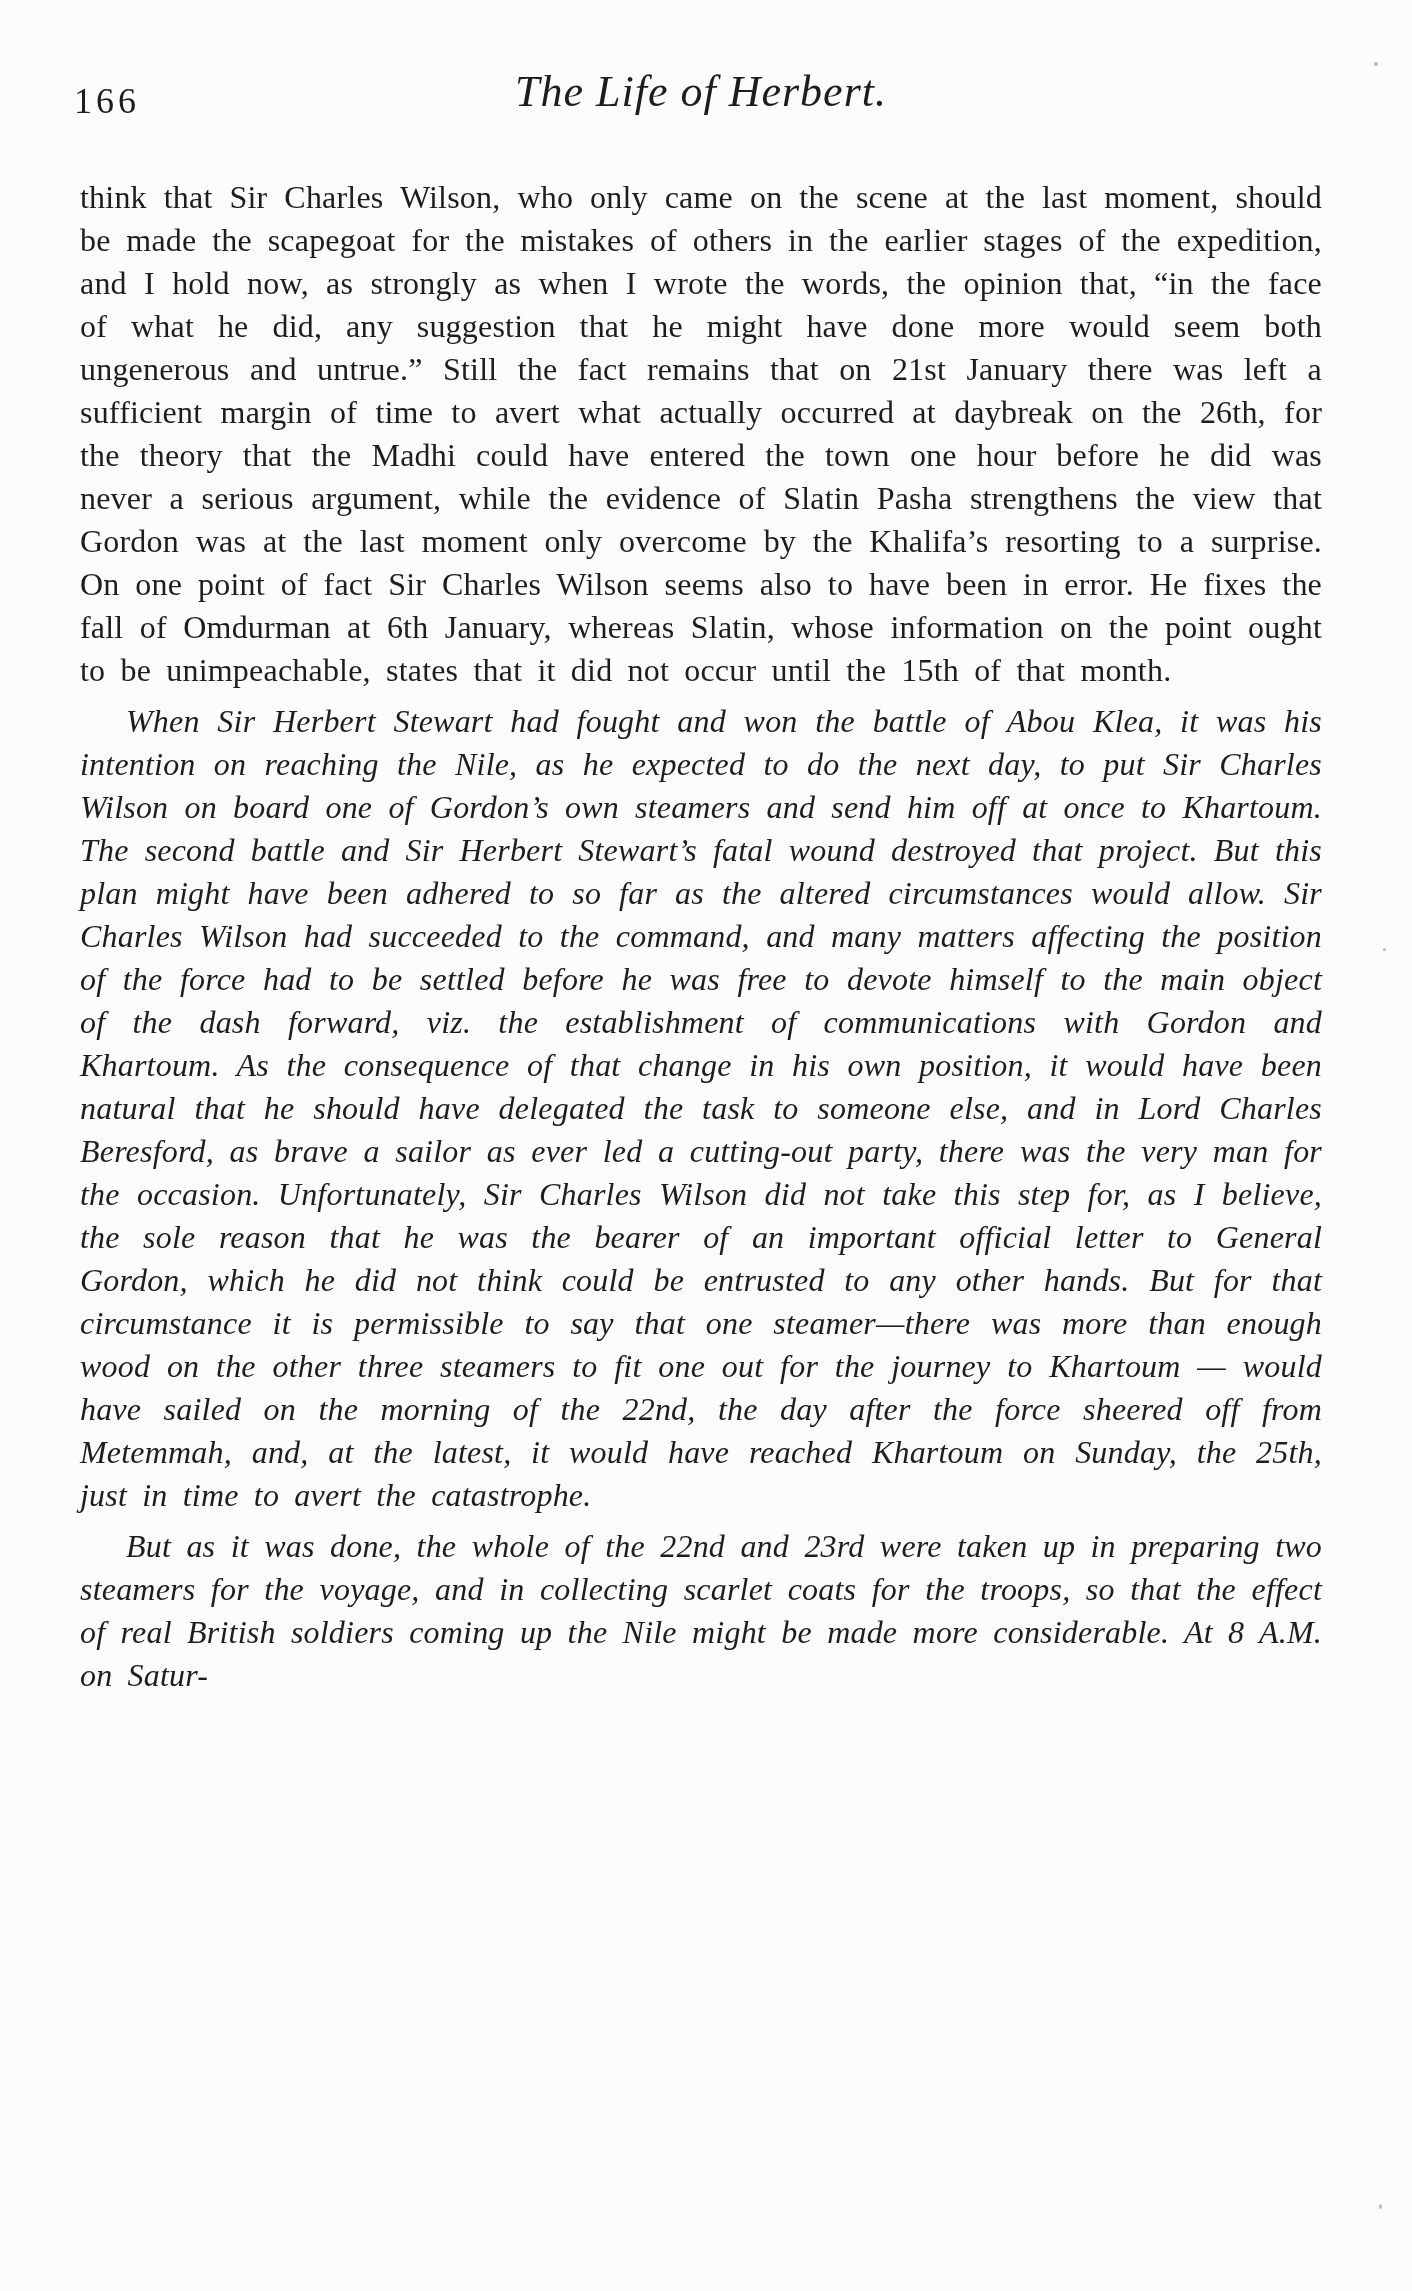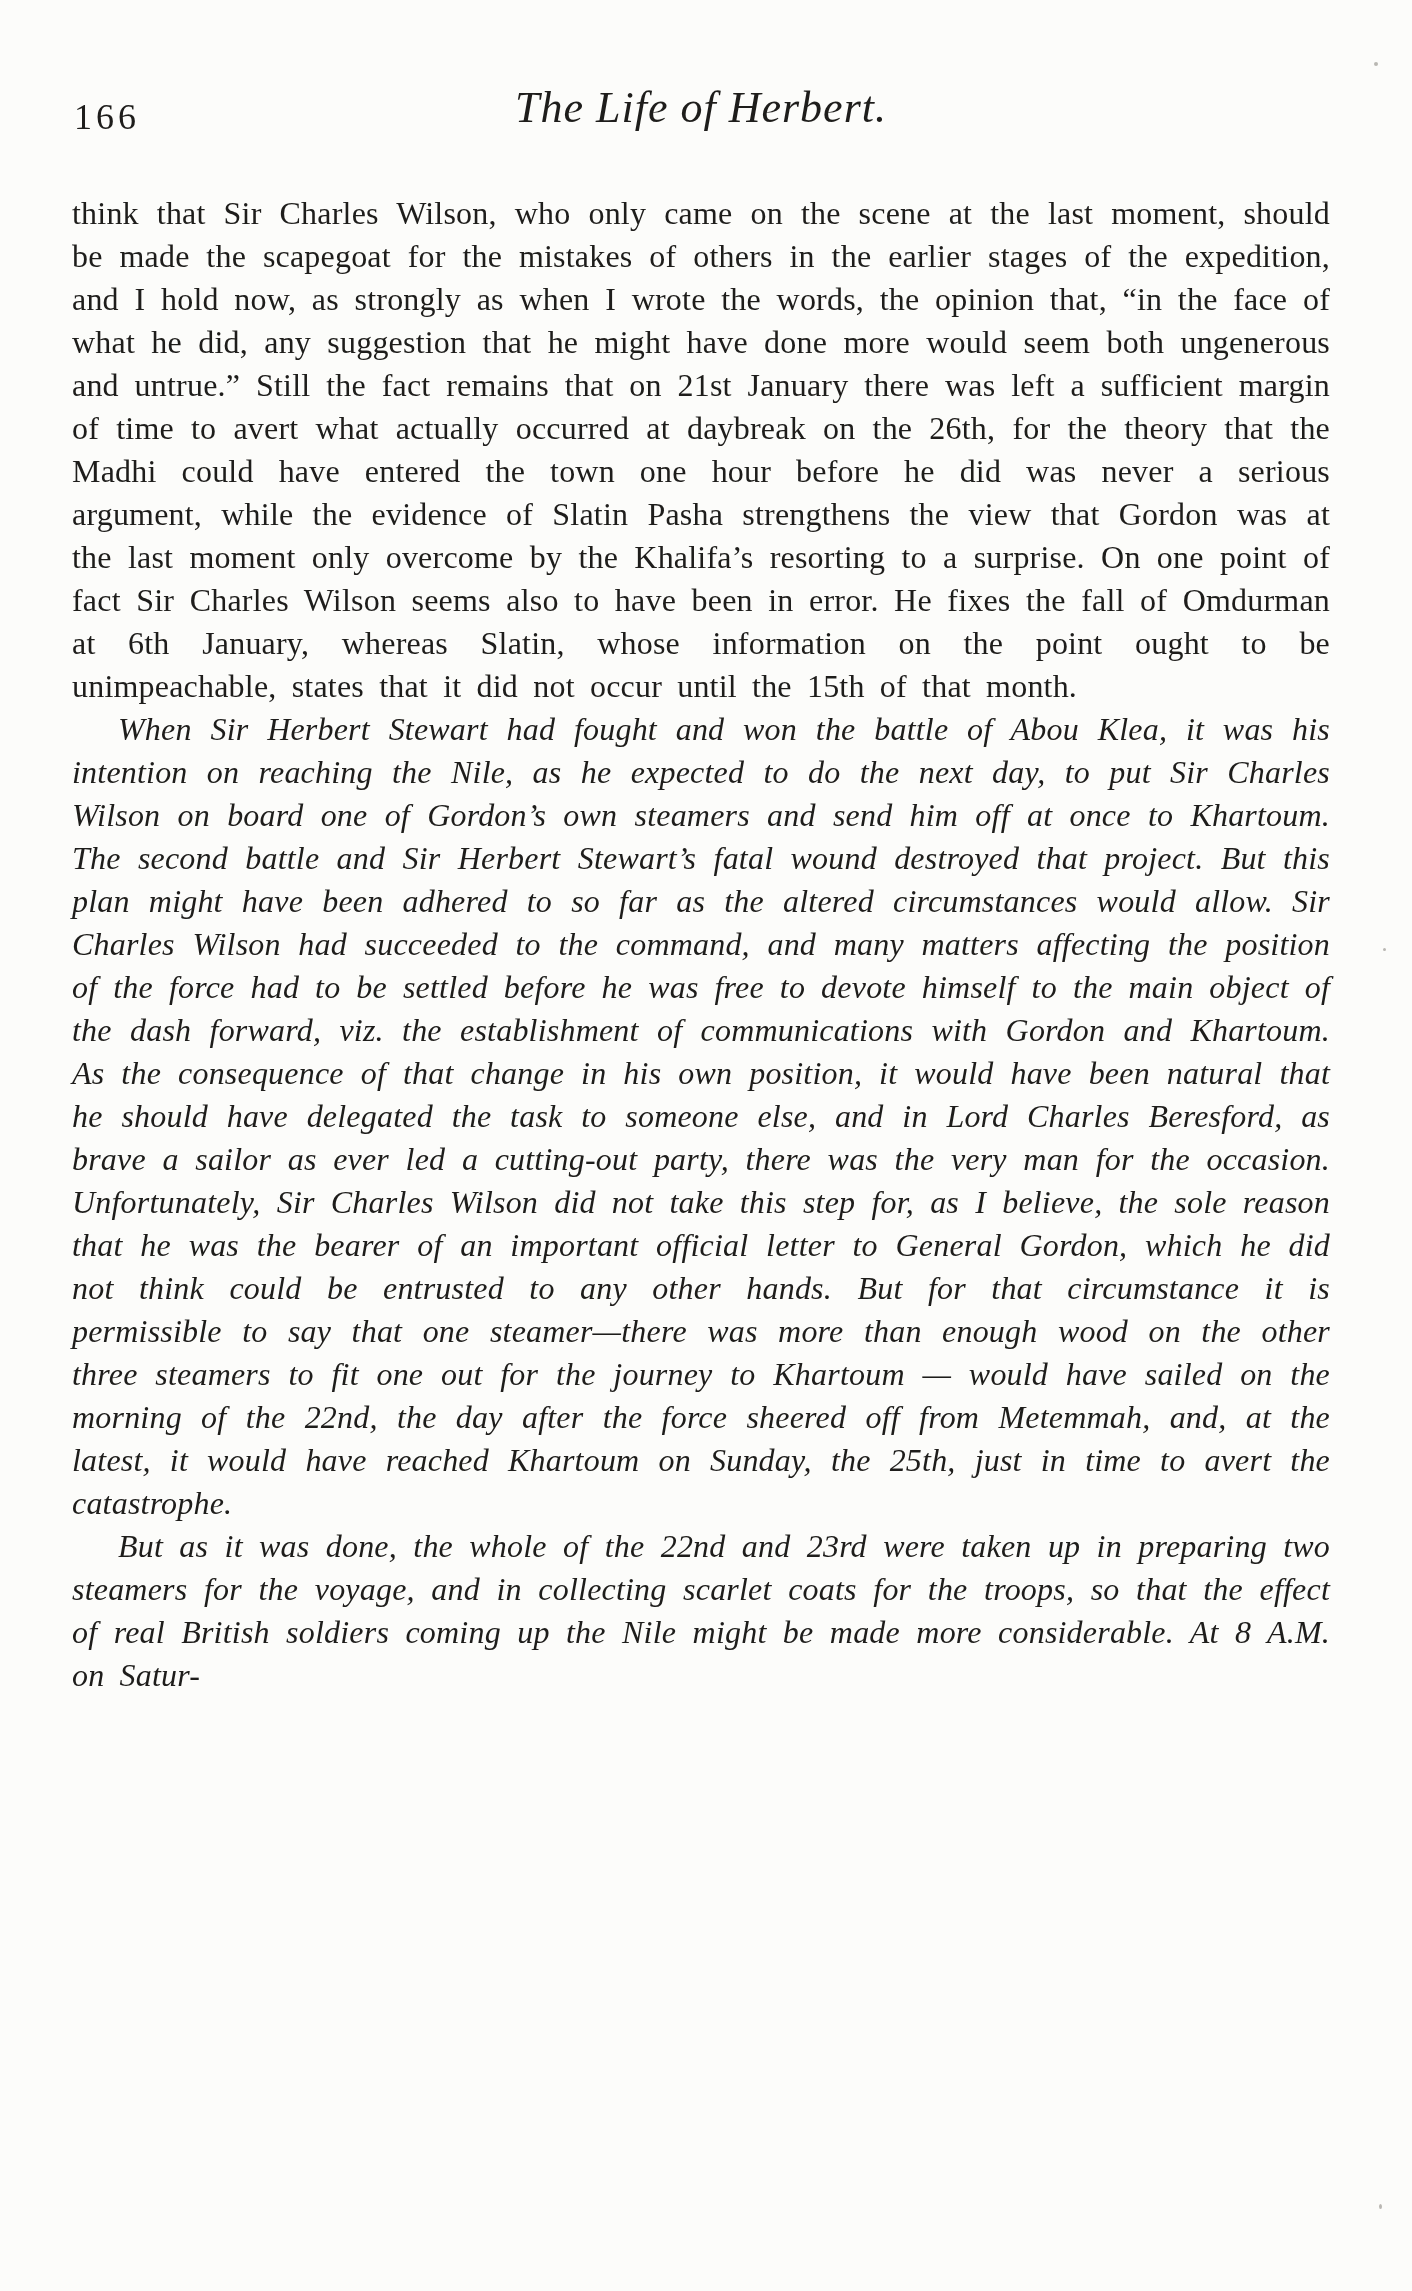--- a/index.html
+++ b/index.html
@@ -8,21 +8,21 @@
     background: #e9e9e7;
   }
   .page {
     position: relative;
     width: 1412px;
     height: 2291px;
     margin: 0 auto;
     background: #fcfcfa;
     color: #1e1d1b;
     box-sizing: border-box;
-    padding: 80px 82px 0 72px;
+    padding: 64px 82px 0 72px;
     font-family: "Liberation Serif", "DejaVu Serif", serif;
     overflow: hidden;
   }
   .page-header {
     position: relative;
     height: 78px;
     margin-bottom: 34px;
   }
   .page-number {
     position: absolute;
@@ -39,21 +39,21 @@
     padding-top: 2px;
   }
   .body-text {
     font-size: 32px;
     line-height: 43px;
     text-align: justify;
     word-spacing: 7px;
     letter-spacing: 0.2px;
   }
   .body-text p {
-    margin: 0;
+    margin: 8px;
   }
   .body-text p.indent {
     text-indent: 46px;
     font-style: italic;
   }
   .speck {
     position: absolute;
     background: #b9b7b2;
     border-radius: 50%;
   }

